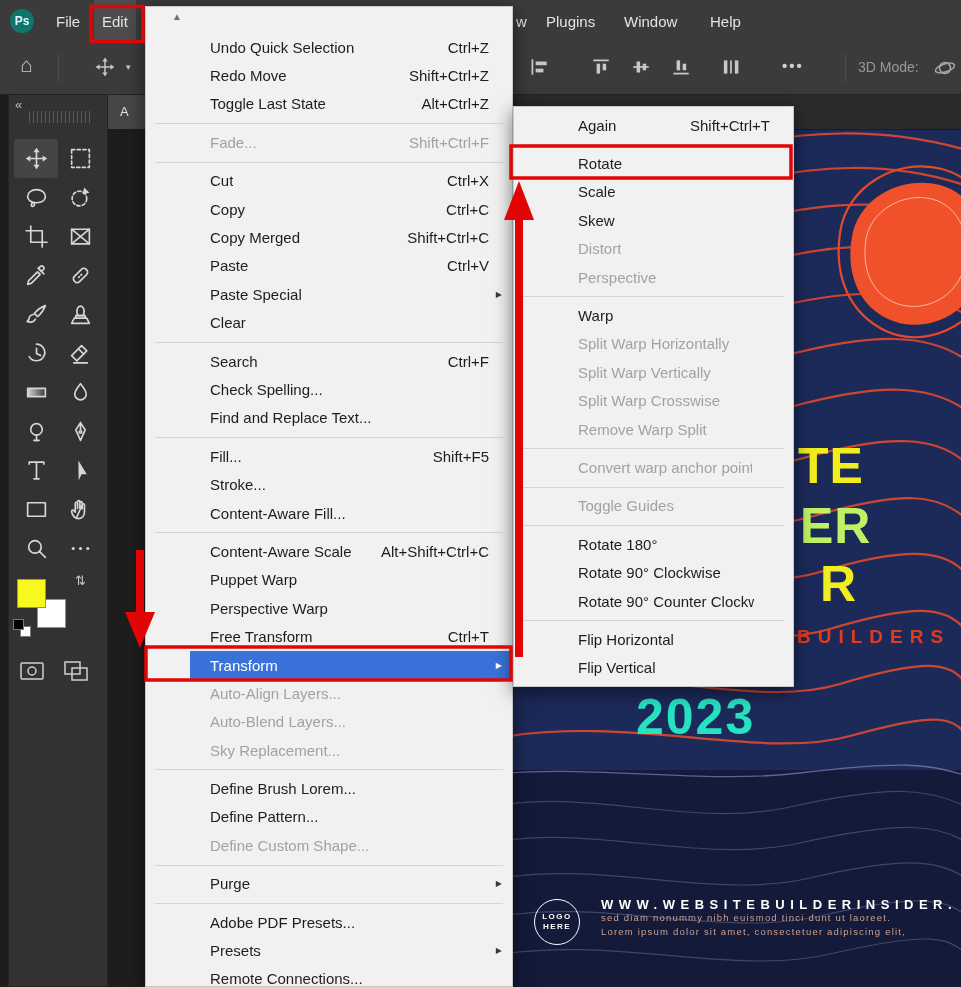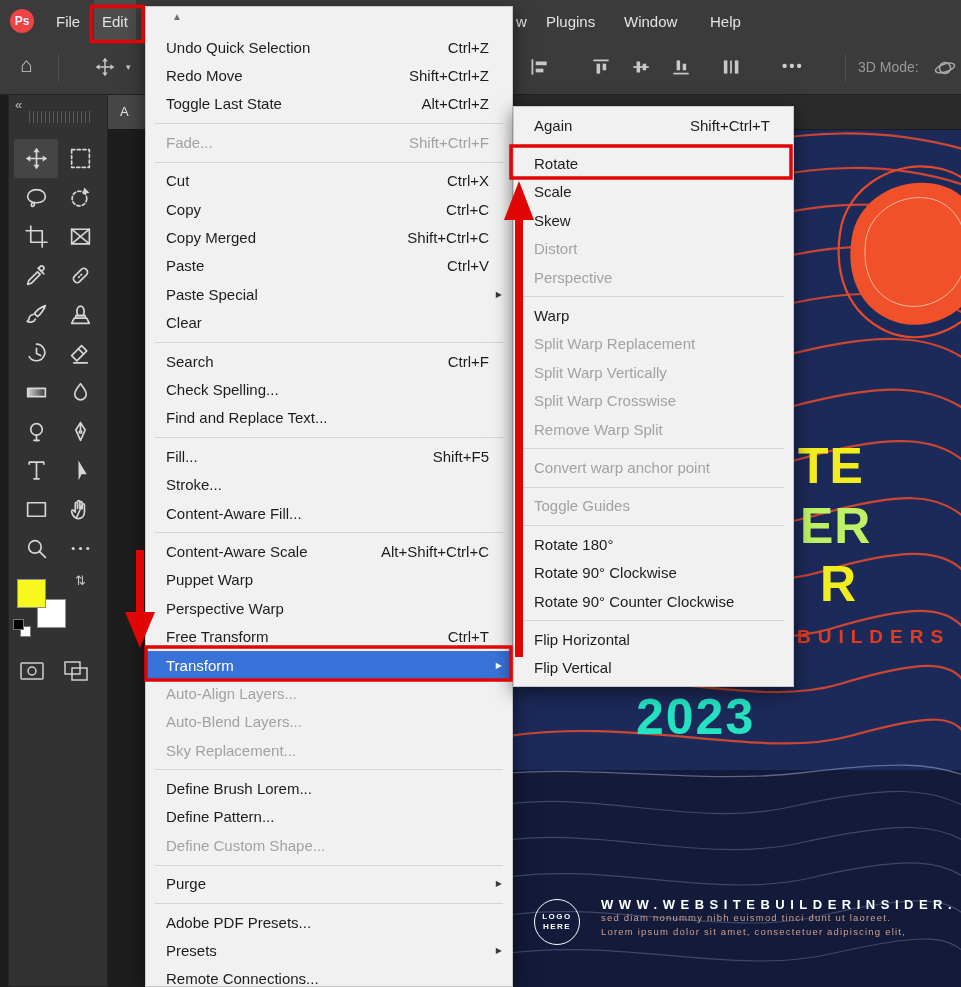--- a/index.html
+++ b/index.html
@@ -1,20 +1,20 @@
 <!DOCTYPE html>
 <html><head>
 <meta charset="utf-8">
 <style>
   html,body{margin:0;padding:0;background:#111;}
   #app{position:relative;width:961px;height:987px;overflow:hidden;background:#1d1d1d;
        font-family:"Liberation Sans","DejaVu Sans",sans-serif;-webkit-font-smoothing:antialiased;}
   
   #menubar{position:absolute;left:0;top:0;width:961px;height:42px;background:#3b3b3b;border-bottom:1px solid #2a2a2a;z-index:5;}
-  .ps-badge{position:absolute;left:10px;top:9px;width:24px;height:24px;border-radius:12px;background:#ef4444;
+  .ps-badge{position:absolute;left:10px;top:9px;width:24px;height:24px;border-radius:12px;background:#0f766e;
             color:#eaf4ff;font-size:12px;font-weight:bold;display:flex;align-items:center;justify-content:center;}
   .mb-item{position:absolute;top:0;height:42px;display:flex;align-items:center;padding:0 8px;color:#e3e3e3;font-size:15px;}
   .mb-item.active{background:#4d4d4d;}
   
   #optionsbar{position:absolute;left:0;top:42px;width:961px;height:52px;background:#3b3b3b;border-bottom:1px solid #232323;z-index:5;}
   .ob-divider{position:absolute;top:12px;width:1px;height:28px;background:#4e4e4e;}
   .ob-icon{position:absolute;top:14px;color:#c8c8c8;}
   .ob-icon svg{display:block;}
   #threed-label{position:absolute;left:858px;top:17px;color:#989898;font-size:14px;}
   #ob-ellipsis{position:absolute;left:782px;top:15px;color:#cfcfcf;font-size:15px;font-weight:bold;letter-spacing:2px;}
@@ -52,21 +52,21 @@
   .p-lorem{color:#cfa08d;font-size:9.5px;letter-spacing:1.2px;}
   #logo-badge{position:absolute;left:34px;top:770px;width:44px;height:44px;border:1.5px solid #fff;border-radius:50%;
               display:flex;flex-direction:column;align-items:center;justify-content:center;color:#fff;
               font-size:8px;font-weight:bold;letter-spacing:1.5px;line-height:10px;}
   
   .menu{position:absolute;background:#f1f1f1;border:1px solid #c9c9c9;box-shadow:0 5px 18px rgba(0,0,0,.55);
         font-size:15px;color:#1d1d1d;}
   #editmenu{left:145px;top:6px;width:368px;height:981px;padding-top:26px;box-sizing:border-box;z-index:20;}
   #menu-scroll{position:absolute;left:26px;top:4px;color:#6e6e6e;font-size:10px;}
   #transformmenu{left:513px;top:106px;width:279px;padding:4px 0;z-index:25;}
-  .menu-item{height:28.4px;display:flex;align-items:center;padding:0 10px 0 20px;white-space:nowrap;}
+  .menu-item{height:28.4px;display:flex;align-items:center;padding:0 10px 0 20px;white-space:nowrap;margin-left:44px;}
   .mi-label{flex:0 1 auto;overflow:hidden;}
   .mi-shortcut{margin-left:auto;padding-left:18px;}
   .mi-arrow{width:13px;font-size:8px;text-align:right;color:#3a3a3a;}
   .menu-item.disabled{color:#a2a2a2;}
   .menu-item.highlighted{background:#3973d9;color:#fff;}
   .menu-item.highlighted .mi-arrow{color:#fff;}
   .menu-sep{height:10px;position:relative;}
   .menu-sep::after{content:"";position:absolute;left:9px;right:9px;top:50%;border-top:1px solid #d4d4d4;}
   
   #annotations{position:absolute;left:0;top:0;width:961px;height:987px;z-index:40;pointer-events:none;}
@@ -553,21 +553,21 @@
           <span class="mi-shortcut"></span>
           <span class="mi-arrow"></span>
         </div>
         <div class="menu-sep"></div>
         <div class="menu-item">
           <span class="mi-label">Warp</span>
           <span class="mi-shortcut"></span>
           <span class="mi-arrow"></span>
         </div>
         <div class="menu-item disabled">
-          <span class="mi-label">Split Warp Replacement</span>
+          <span class="mi-label">Split Warp Horizontally</span>
           <span class="mi-shortcut"></span>
           <span class="mi-arrow"></span>
         </div>
         <div class="menu-item disabled">
           <span class="mi-label">Split Warp Vertically</span>
           <span class="mi-shortcut"></span>
           <span class="mi-arrow"></span>
         </div>
         <div class="menu-item disabled">
           <span class="mi-label">Split Warp Crosswise</span>

